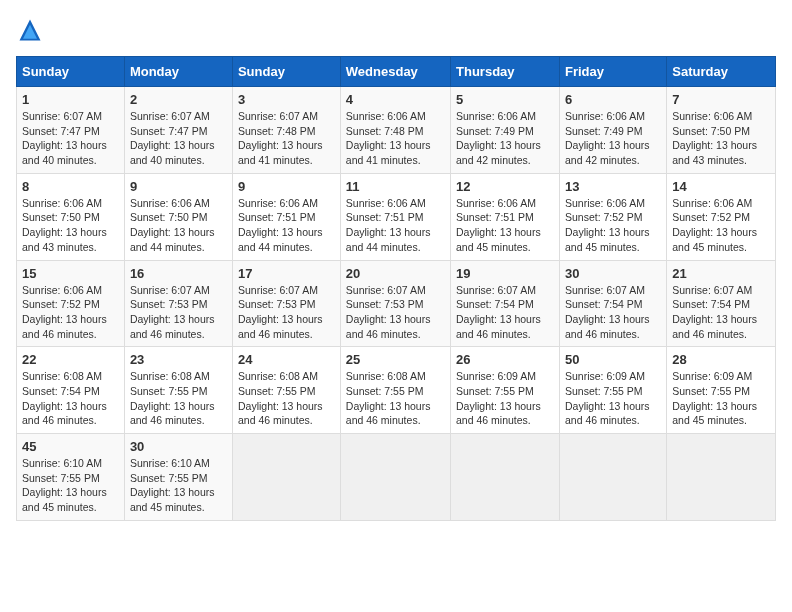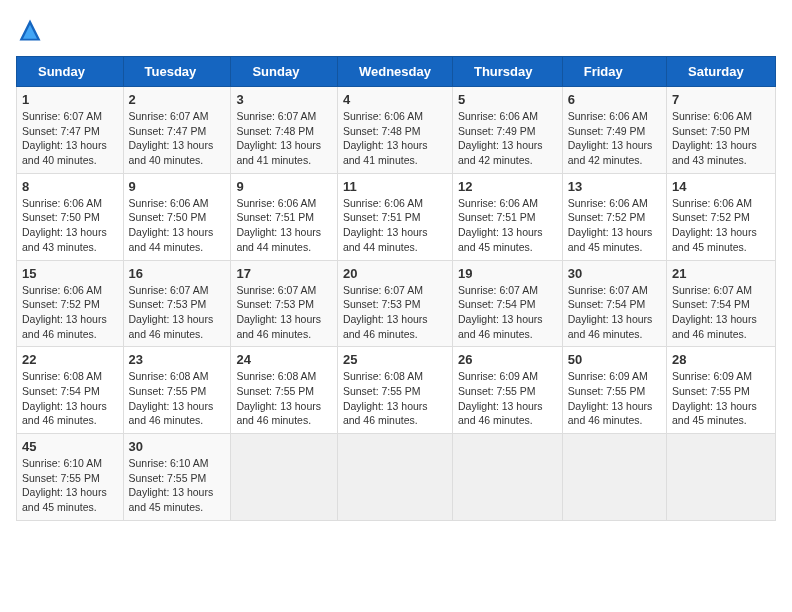--- a/index.html
+++ b/index.html
@@ -48,21 +48,21 @@
       color: #555;
     }
     table {
       width: 100%;
       border-collapse: collapse;
       font-size: 11px;
     }
     thead tr th {
       background-color: #1565c0;
       color: #fff;
-      padding: 7px 21px;
+      padding: 7px 5px;
       text-align: left;
       font-size: 13px;
       font-weight: bold;
       border: 1px solid #1255a0;
     }
     tbody tr td {
       border: 1px solid #ddd;
       padding: 5px;
       vertical-align: top;
       background: #fff;
@@ -105,21 +105,21 @@
   <div class="title-area">
     <div class="main-title"></div>
     <div class="subtitle"></div>
   </div>
 </div>
 
 <table>
   <thead>
     <tr>
     <th>Sunday</th>
-        <th>Tuesday</th>
+        <th>Monday</th>
         <th>Sunday</th>
         <th>Wednesday</th>
         <th>Thursday</th>
         <th>Friday</th>
         <th>Saturday</th>
       </tr>
   </thead>
   <tbody id="calendar-body">
   <tr>
         <td><span class="day-num">1</span><span class="day-info">Sunrise: 6:07 AM<br>Sunset: 7:47 PM<br>Daylight: 13 hours and 40 minutes.</span></td>

